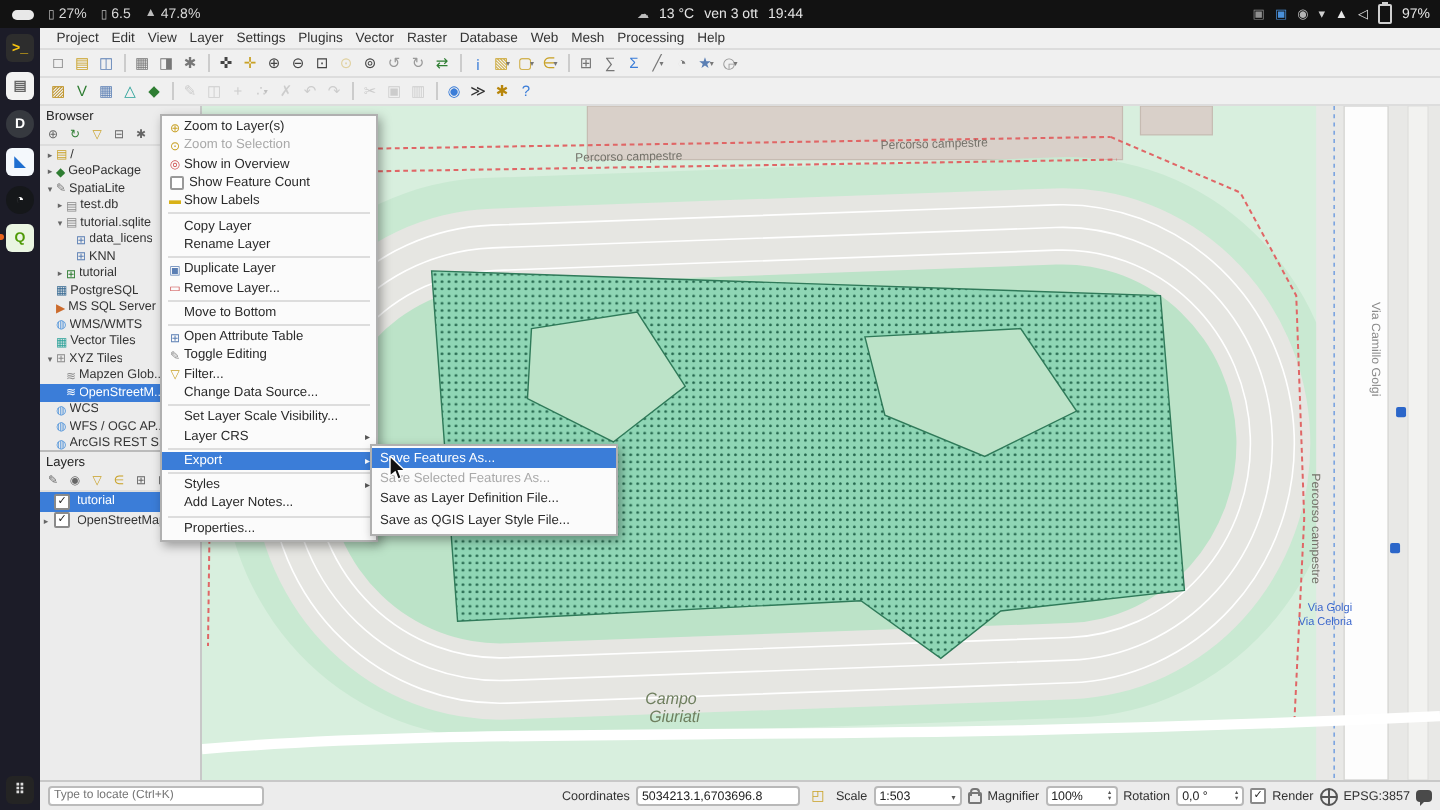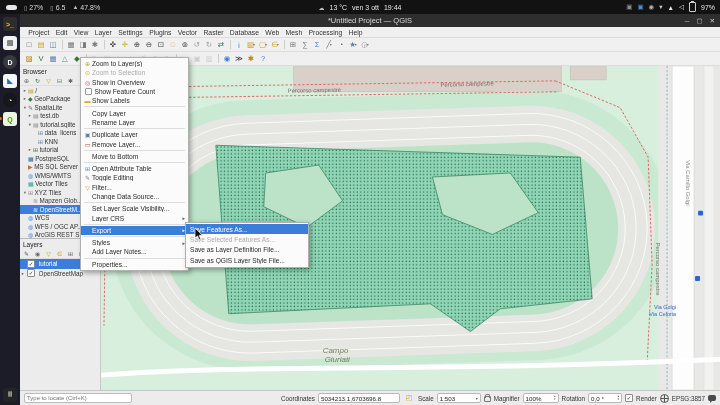--- a/index.html
+++ b/index.html
@@ -165,28 +165,20 @@
     <div class="dock-item">
       <span class="dock-icon" style="background: rgb(234, 245, 226); color: rgb(78, 154, 6);">Q</span>
       <span class="run-dot"></span>
     </div>
     <div class="dock-item dock-bottom">
       <span class="dock-icon" style="background: rgb(36, 36, 36); color: rgb(221, 221, 221);">⠿</span>
     </div>
   </div>
 
 <div class="window">
-  <div class="titlebar">
-    <span>*Untitled Project — QGIS</span>
-    <span class="win-btns">
-      <span>─</span>
-      <span>▢</span>
-      <span>✕</span>
-    </span>
-  </div>
   <div class="menubar">
       <span class="menu-item">Project</span>
       <span class="menu-item">Edit</span>
       <span class="menu-item">View</span>
       <span class="menu-item">Layer</span>
       <span class="menu-item">Settings</span>
       <span class="menu-item">Plugins</span>
       <span class="menu-item">Vector</span>
       <span class="menu-item">Raster</span>
       <span class="menu-item">Database</span>

